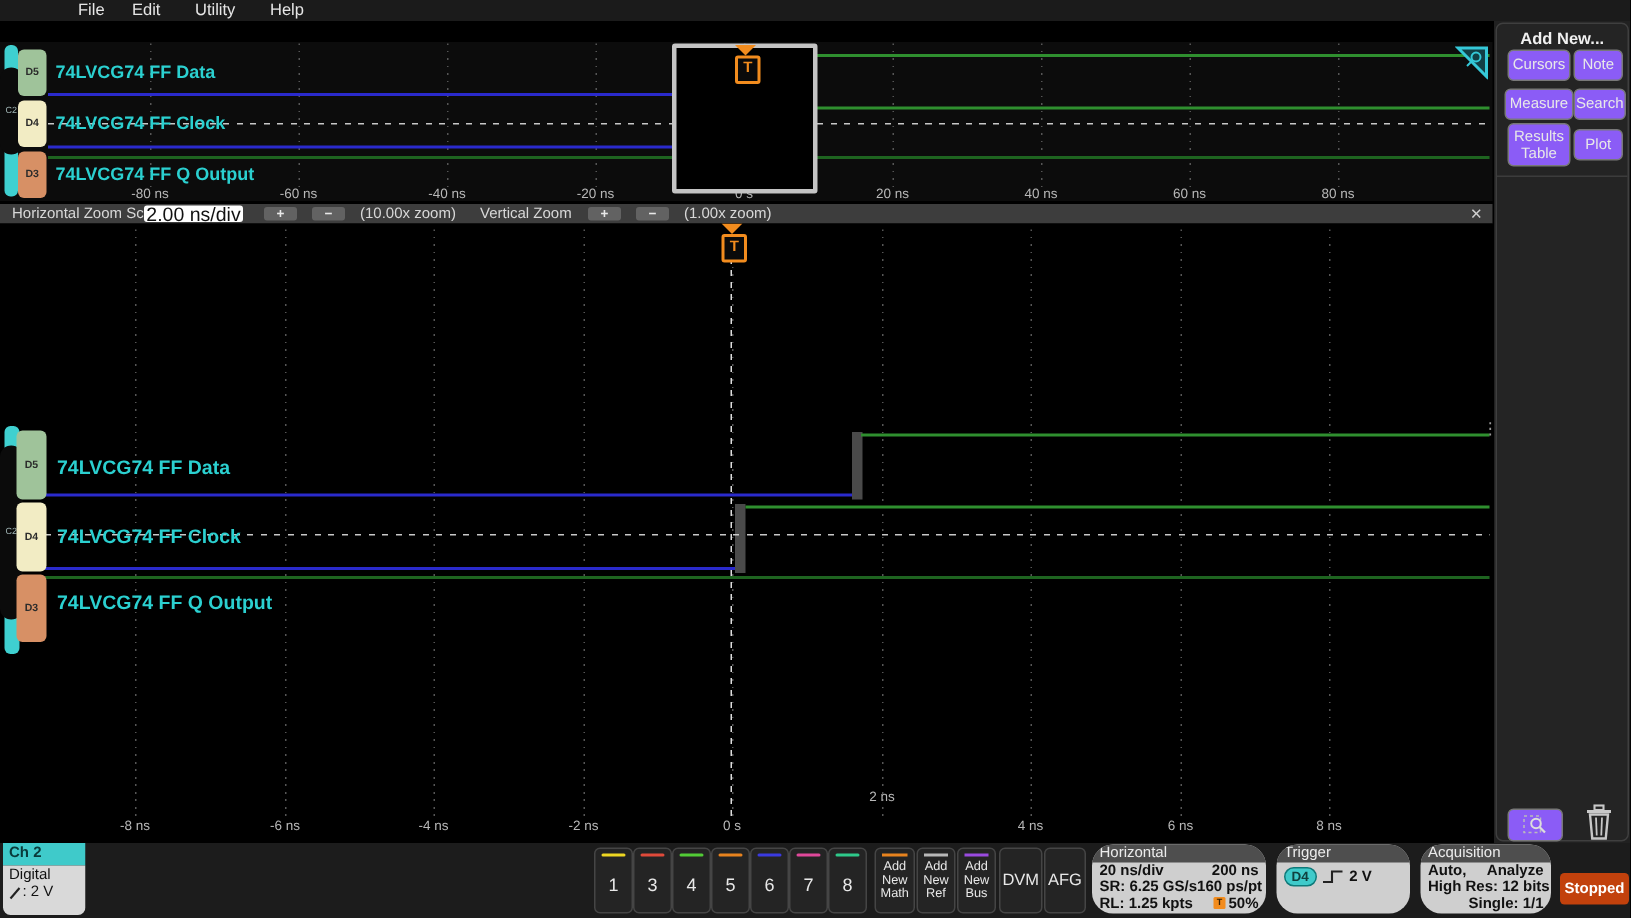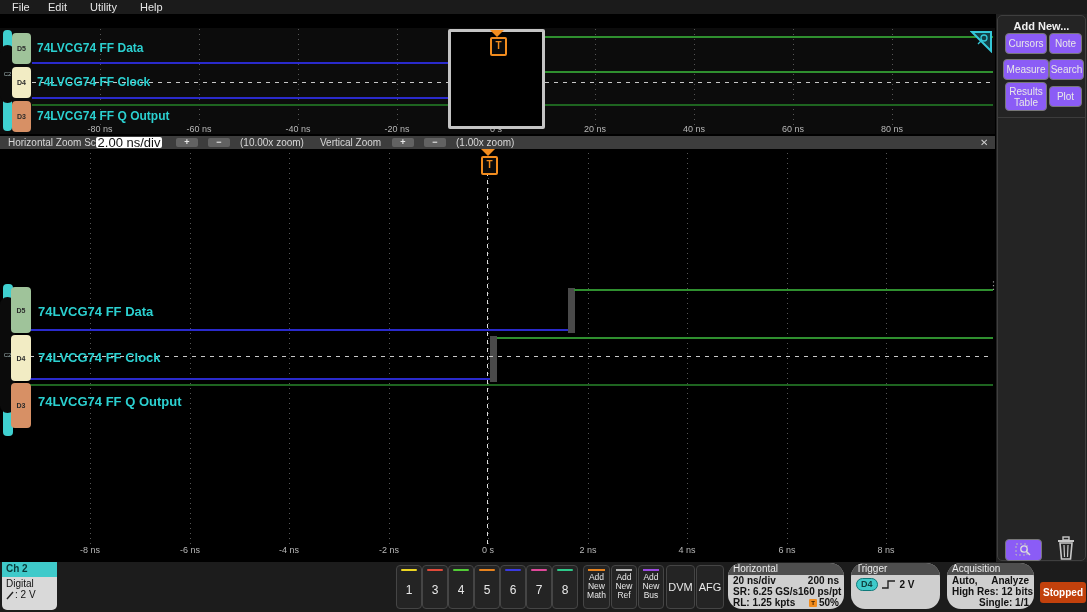--- a/index.html
+++ b/index.html
@@ -1,21 +1,21 @@
 <!DOCTYPE html>
 <html><head>
 <meta charset="utf-8">
 <style>
   html,body{margin:0;padding:0;background:#000;}
   #app{position:relative;width:1087px;height:612px;background:#000;overflow:hidden;
        font-family:"Liberation Sans",sans-serif;-webkit-font-smoothing:antialiased;}
   .abs{position:absolute;}
   
   #menubar{left:0;top:0;width:1087px;height:14px;background:#1b1b1b;color:#e6e6e6;font-size:11px;}
-  .menu-item{position:absolute;top:1px;cursor:default;}
+  .menu-item{position:absolute;top:1px;cursor:default;margin-left:40px;}
   
   #tabstrip{left:0;top:14px;width:995px;height:14px;background:#262626;border-top:1px solid #000;color:#ddd;font-size:11px;}
   
   #overview{left:0;top:28px;width:995px;height:106px;background:#0c0c0c;overflow:hidden;}
   .vgrid{position:absolute;width:1px;background:repeating-linear-gradient(to bottom,#565656 0 1px,transparent 1px 5px);}
   .axis-label{position:absolute;width:50px;text-align:center;color:#b8b8b8;font-size:9px;}
   .wseg{position:absolute;height:2px;}
   .blue{background:#2a2acc;}
   .green{background:#2f8f2f;}
   .dgreen{background:#1e6420;}
@@ -179,21 +179,21 @@
     <div class="badge b-d3" style="left:11px;top:234px;width:20px;height:45px">D3</div>
     <div class="chlabel" style="left:38px;top:155px">74LVCG74 FF Data</div>
     <div class="chlabel" style="left:38px;top:201px">74LVCG74 FF Clock</div>
     <div class="chlabel" style="left:38px;top:245px">74LVCG74 FF Q Output</div>
 
     <span class="axis-label" style="left:65px;top:396px">-8 ns</span>
     <span class="axis-label" style="left:165px;top:396px">-6 ns</span>
     <span class="axis-label" style="left:264px;top:396px">-4 ns</span>
     <span class="axis-label" style="left:364px;top:396px">-2 ns</span>
     <span class="axis-label" style="left:463px;top:396px">0 s</span>
-    <span class="axis-label" style="left:563px;top:396px">2 ns</span>
+    <span class="axis-label" style="left:563px;top:377px">2 ns</span>
     <span class="axis-label" style="left:662px;top:396px">4 ns</span>
     <span class="axis-label" style="left:762px;top:396px">6 ns</span>
     <span class="axis-label" style="left:861px;top:396px">8 ns</span>
 
     <span style="position:absolute;left:988px;top:130px;color:#999;font-size:11px">⋮</span>
   </div>
 
   <div id="rightpanel" class="abs">
     <div id="rp-box">
       <div style="position:absolute;left:0;top:4px;width:100%;text-align:center;color:#f0f0f0;font-size:11px;font-weight:bold">Add New...</div>

